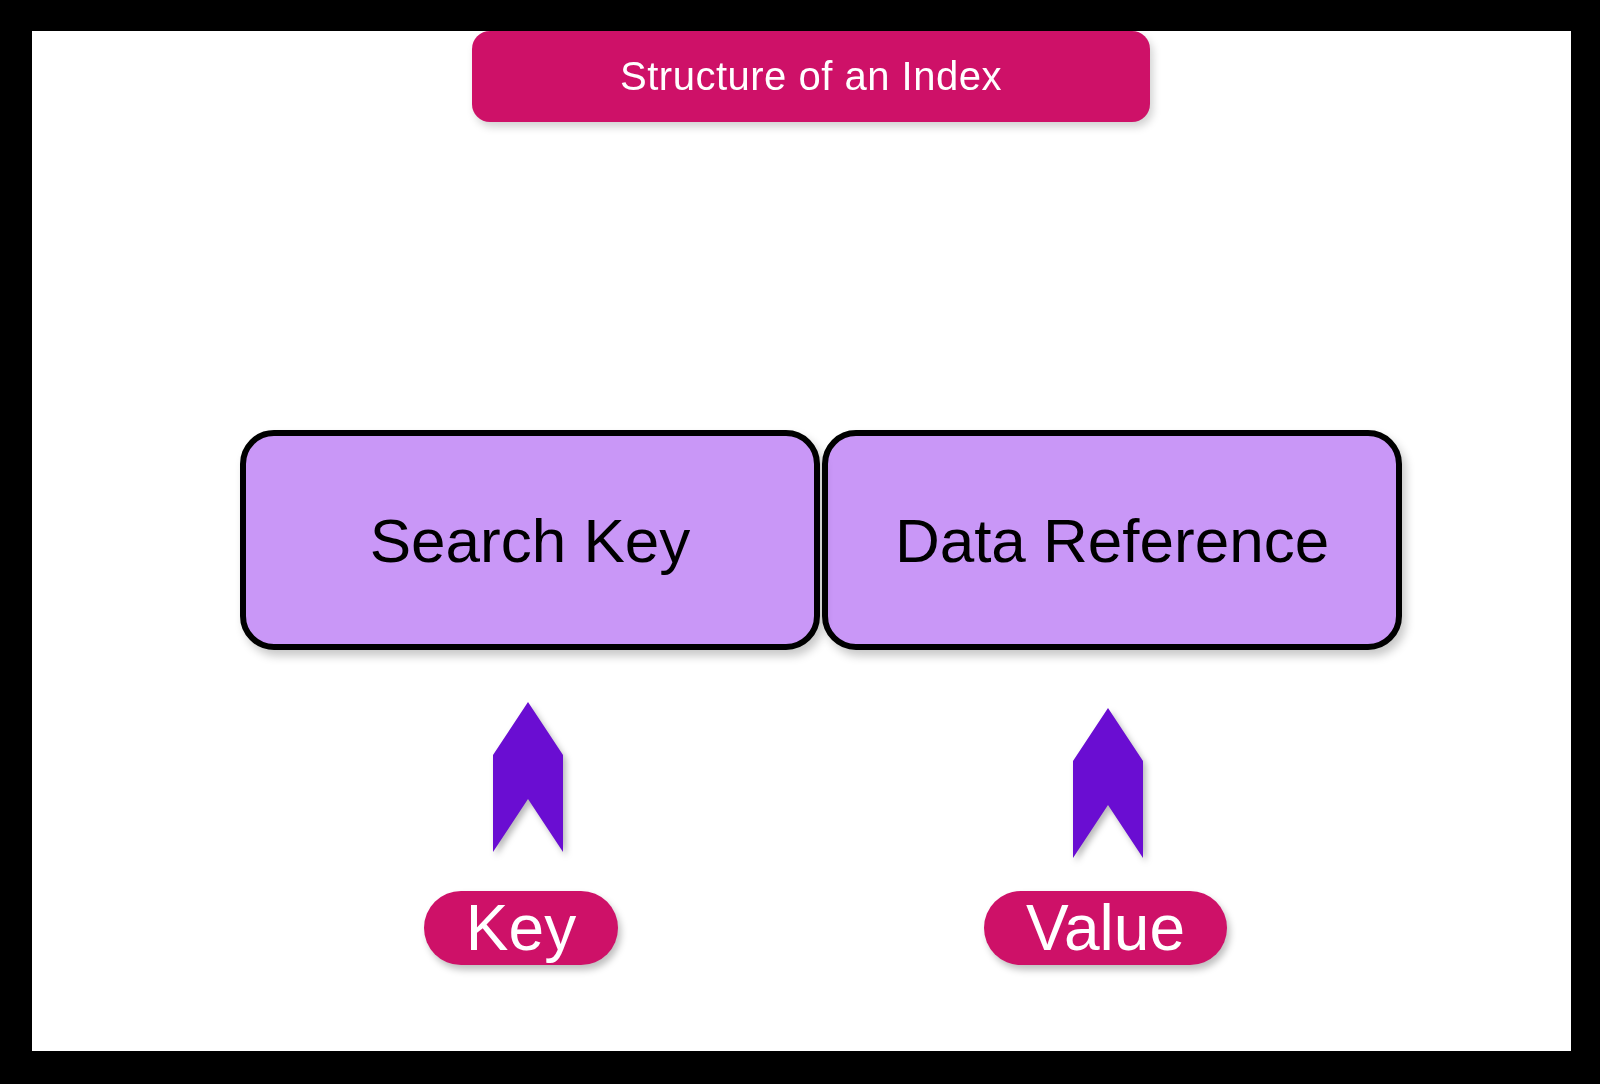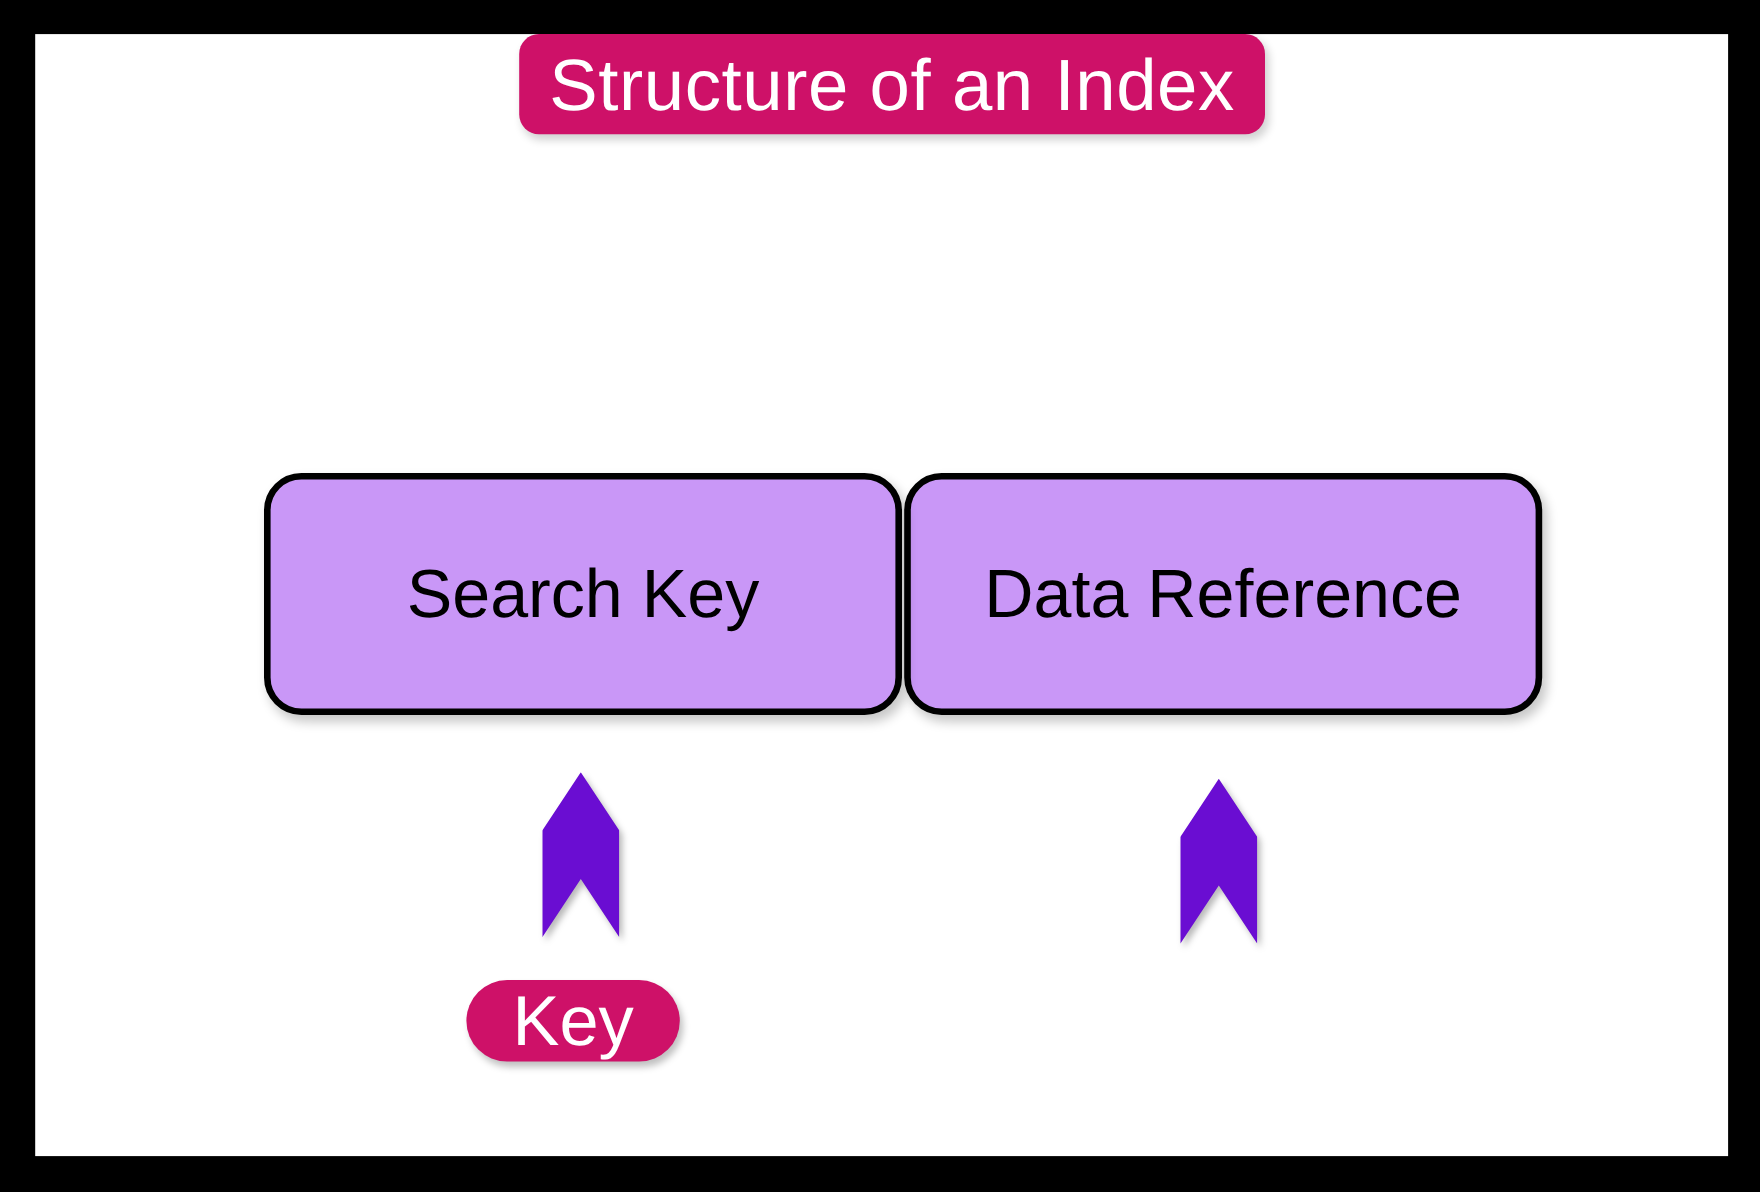--- a/index.html
+++ b/index.html
@@ -27,21 +27,21 @@
     background: var(--canvas);
   }
   .title-banner {
     position: absolute;
     left: 440px; top: 0;
     width: 678px; height: 91px;
     background: var(--magenta);
     border-radius: 18px;
     display: flex; align-items: center; justify-content: center;
     color: var(--text-on-magenta);
-    font-size: 66px;
+    font-size: 40px;
     letter-spacing: 0.5px;
     box-shadow: 3px 5px 8px rgba(0,0,0,0.18);
   }
   .box {
     position: absolute;
     top: 399px;
     width: 580px; height: 220px;
     background: var(--box-fill);
     border: 6px solid var(--box-border);
     border-radius: 34px;
@@ -95,14 +95,17 @@
   </svg>
 
   <svg class="arrow arrow-2" viewBox="0 0 70 150" aria-hidden="true">
     <polygon points="35,0 70,53 70,150 35,97 0,150 0,53" fill="#6A0DD2"></polygon>
   </svg>
 
   <div class="pill pill-key">
     <span>Key</span>
   </div>
 
+  <div class="pill pill-value">
+    <span>Value</span>
+  </div>
 
 </div>
 
 </body></html>

